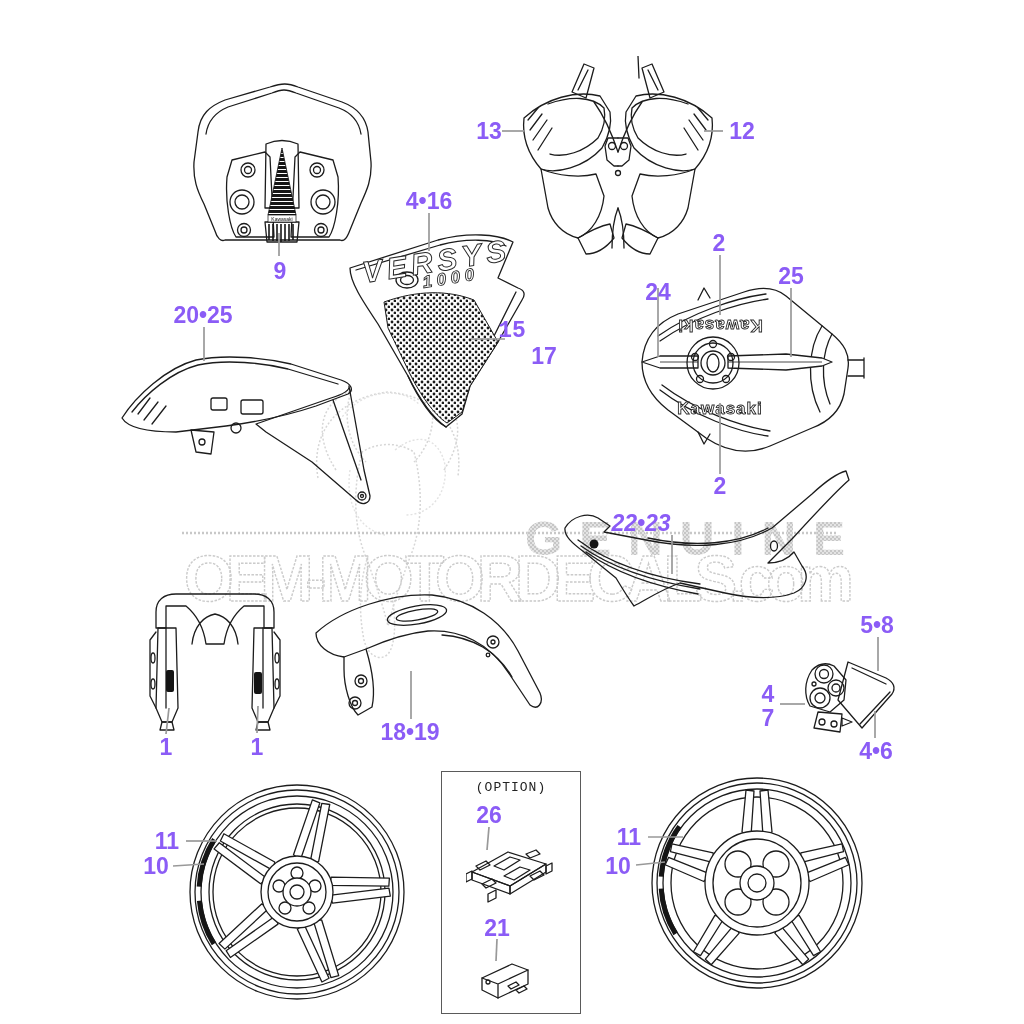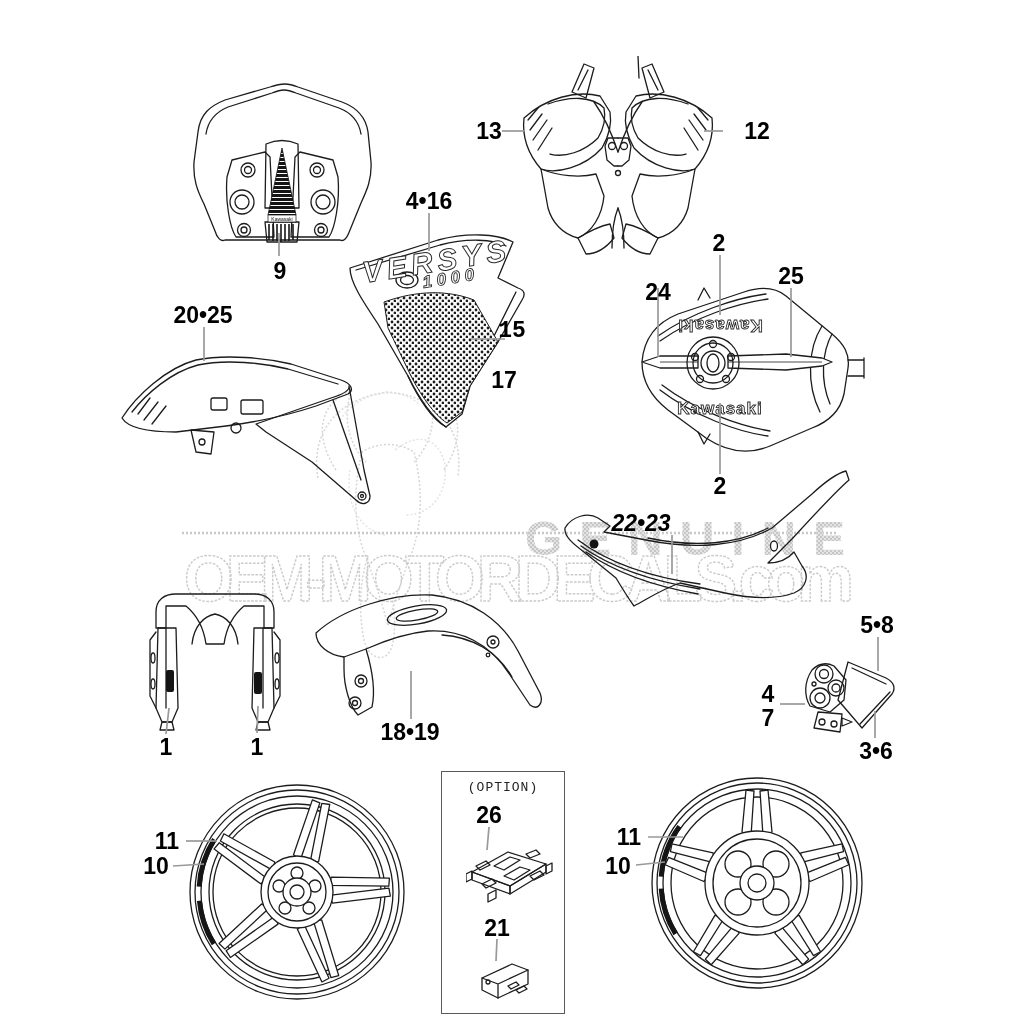--- a/index.html
+++ b/index.html
@@ -1,22 +1,22 @@
 <!DOCTYPE html>
 <html><head>
 <meta charset="utf-8">
 <style>
   html,body{margin:0;padding:0;background:#fff;}
   .canvas{position:relative;width:1024px;height:1024px;background:#ffffff;overflow:hidden;
           font-family:"Liberation Sans",sans-serif;}
   .layer{position:absolute;left:0;top:0;width:1024px;height:1024px;}
   .part{position:absolute;}
-  .callout{position:absolute;transform:translate(-50%,-50%);color:#000000;font-weight:bold;
+  .callout{position:absolute;transform:translate(-50%,-50%);color:#8b5cf6;font-weight:bold;
            font-size:23px;line-height:1;white-space:nowrap;letter-spacing:0px;}
-  .option-box{position:absolute;left:441px;top:771px;width:124px;height:243px;
+  .option-box{position:absolute;left:441px;top:771px;width:140px;height:243px;
               border:1.5px solid #5a5a5a;background:#fff;box-sizing:border-box;}
   .option-title{position:absolute;left:0;top:8px;width:100%;text-align:center;
                 font-family:"Liberation Mono",monospace;font-size:13px;color:#222;letter-spacing:1px;}
   svg{display:block;}
   .ln{stroke:#1c1c1c;stroke-width:1.3;fill:none;stroke-linejoin:round;stroke-linecap:round;}
   .fw{stroke:#1c1c1c;stroke-width:1.3;fill:#ffffff;stroke-linejoin:round;}
   .blk{fill:#141414;stroke:none;}
 </style>
 </head>
 <body>
@@ -413,37 +413,37 @@
       <line x1="173" y1="866" x2="204" y2="864"></line>
       <line x1="648" y1="837" x2="683" y2="837"></line>
       <line x1="636" y1="865" x2="665" y2="862"></line>
       <line x1="489" y1="827" x2="487" y2="850"></line>
       <line x1="497" y1="939" x2="496" y2="961"></line>
     </g>
   </svg>
 
   <div class="callout" style="left:280px;top:271px;">9</div>
   <div class="callout" style="left:489px;top:131px;">13</div>
-  <div class="callout" style="left:742px;top:131px;margin-left:15px;">12</div>
+  <div class="callout" style="left:742px;top:131px;">12</div>
   <div class="callout" style="left:429px;top:201px;">4•16</div>
   <div class="callout" style="left:512px;top:331px;font-family:Liberation Mono, monospace;">15</div>
-  <div class="callout" style="left:504px;top:356px;margin-top:24px;">17</div>
+  <div class="callout" style="left:544px;top:356px;">17</div>
   <div class="callout" style="left:719px;top:243px;">2</div>
   <div class="callout" style="left:658px;top:292px;">24</div>
   <div class="callout" style="left:791px;top:276px;">25</div>
   <div class="callout" style="left:720px;top:486px;">2</div>
   <div class="callout" style="left:203px;top:315px;">20•25</div>
   <div class="callout" style="left:641px;top:523px;font-style:italic;">22•23</div>
   <div class="callout" style="left:166px;top:747px;">1</div>
   <div class="callout" style="left:257px;top:747px;">1</div>
   <div class="callout" style="left:410px;top:732px;">18•19</div>
   <div class="callout" style="left:877px;top:625px;text-align:right;">5•8</div>
   <div class="callout" style="left:768px;top:694px;">4</div>
   <div class="callout" style="left:768px;top:718px;">7</div>
-  <div class="callout" style="left:876px;top:751px;">3•6</div>
+  <div class="callout" style="left:876px;top:751px;">4•6</div>
   <div class="callout" style="left:167px;top:841px;">11</div>
   <div class="callout" style="left:156px;top:866px;">10</div>
   <div class="callout" style="left:629px;top:837px;">11</div>
   <div class="callout" style="left:618px;top:866px;">10</div>
   <div class="callout" style="left:489px;top:815px;">26</div>
   <div class="callout" style="left:497px;top:928px;">21</div>
 
 </div>
 
 </body></html>

